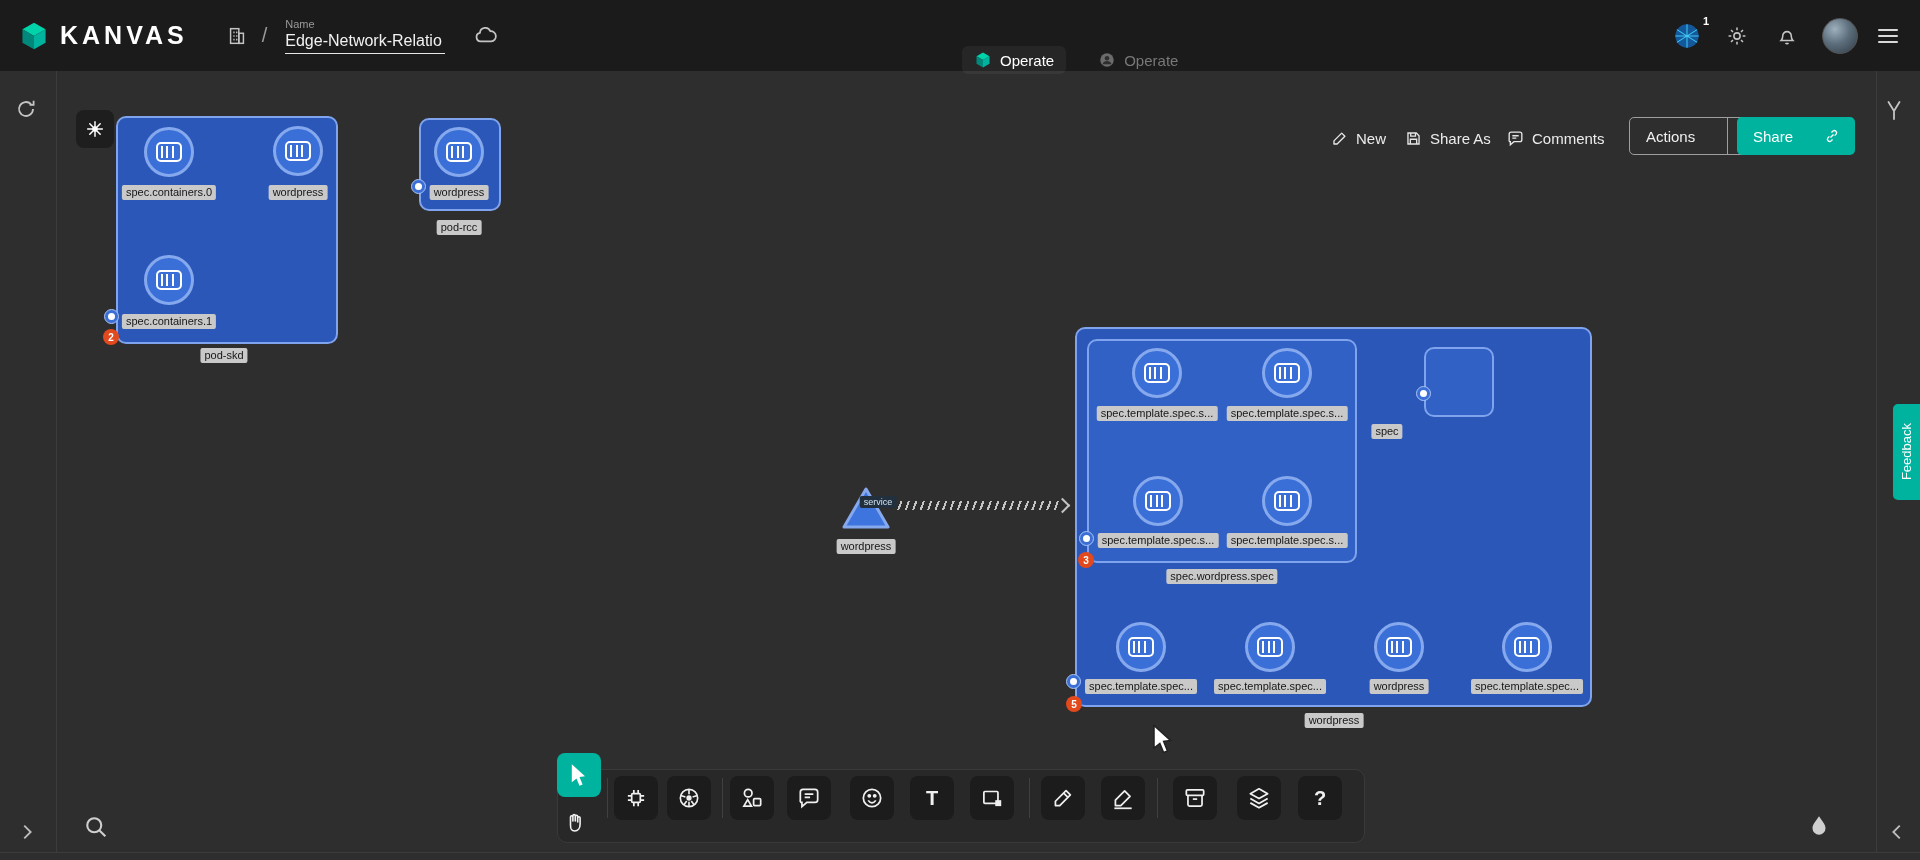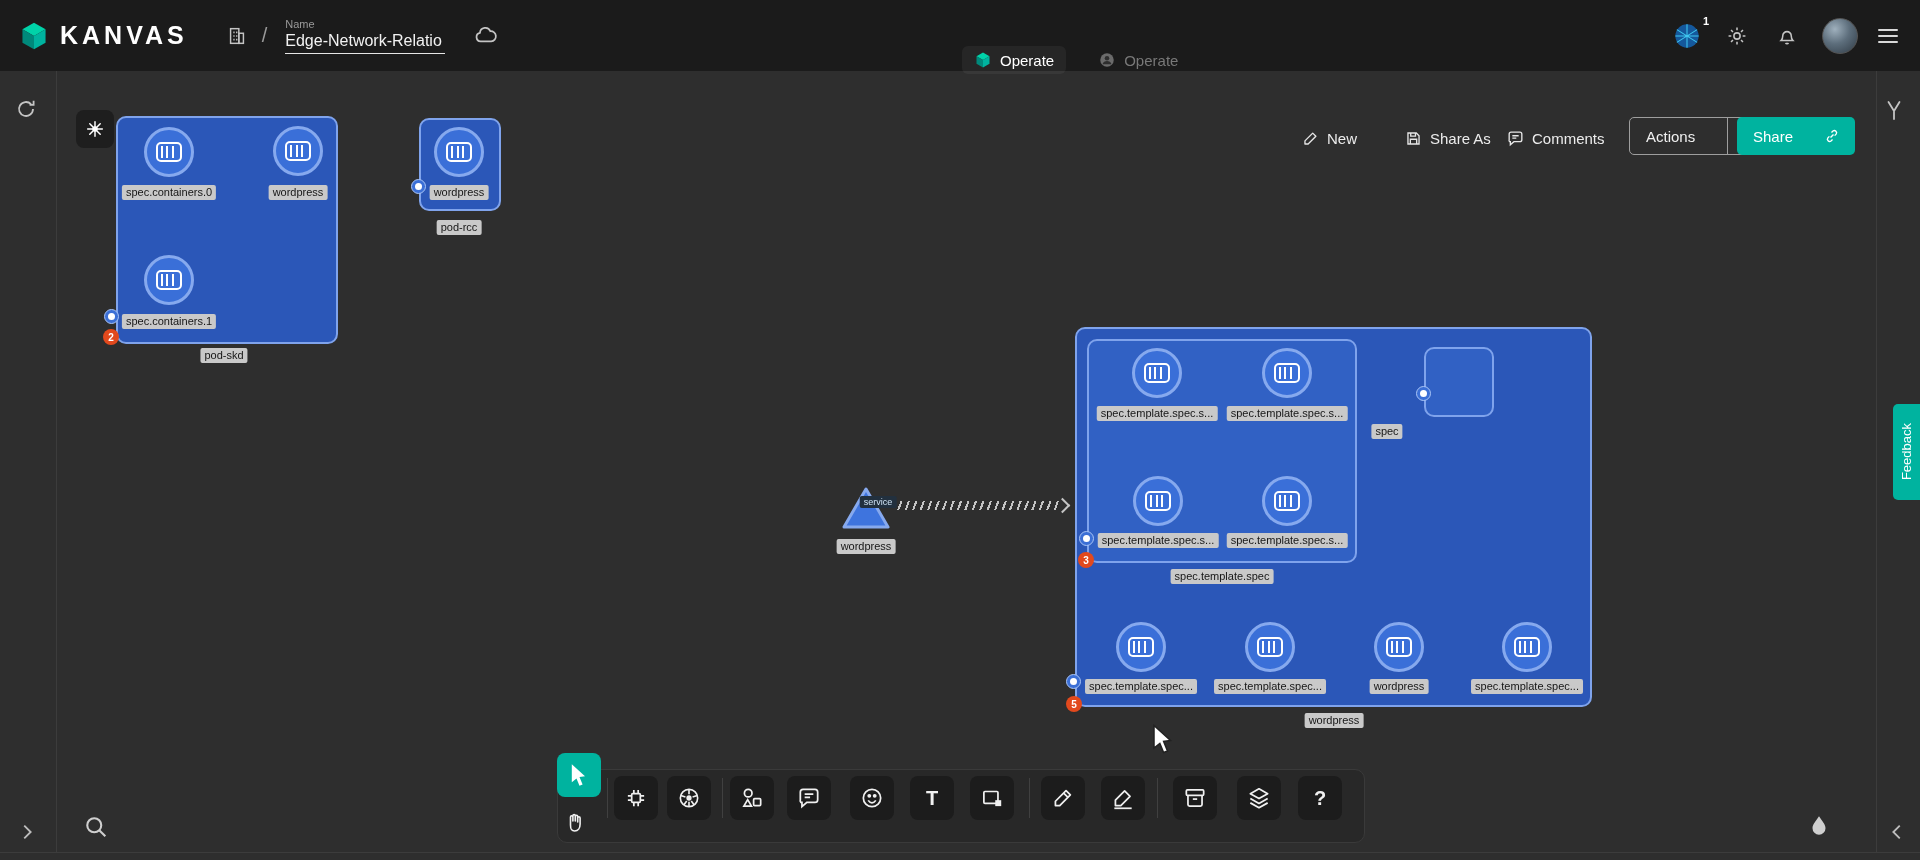--- a/index.html
+++ b/index.html
@@ -211,21 +211,21 @@
     <span class="corner-ic" style="left:1886px;top:750px">
       <svg width="22" height="22" viewBox="0 0 24 24" fill="none" stroke="#bdbdbd" stroke-width="2">
           <path d="M15 5l-7 7 7 7"></path>
         </svg>
     </span>
 
     <div class="feedback">
       <span>Feedback</span>
     </div>
 
-    <div class="ct-item" style="left:1301px">
+    <div class="ct-item" style="left:1330px">
       <svg width="19" height="19" viewBox="0 0 24 24" fill="none" stroke="#e6e6e6" stroke-width="1.7" stroke-linejoin="round">
         <path d="M14.8 5.2l4 4L9 19H5v-4z"></path>
       </svg>
       <span>New</span>
     </div>
     <div class="ct-item" style="left:1404px">
       <svg width="19" height="19" viewBox="0 0 24 24" fill="none" stroke="#e6e6e6" stroke-width="1.7">
         <path d="M5 5h10.5L19 8.5V19H5z"></path>
           <path d="M8.5 5v4h6V5M8 19v-6h8v6"></path>
       </svg>
@@ -307,21 +307,21 @@
       </div>
     <div class="chip" style="left:1287px;top:335px">spec.template.spec.s...</div>
     <div class="node" style="left:1133px;top:405px">
         <span class="cicon"></span>
       </div>
     <div class="chip" style="left:1158px;top:462px">spec.template.spec.s...</div>
     <div class="node" style="left:1262px;top:405px">
         <span class="cicon"></span>
       </div>
     <div class="chip" style="left:1287px;top:462px">spec.template.spec.s...</div>
-    <div class="chip" style="left:1222px;top:498px">spec.template.spec</div>
+    <div class="chip" style="left:1222px;top:498px">spec.wordpress.spec</div>
     <span class="badge badge-blue" style="left:1079px;top:460px"></span>
     <span class="badge badge-orange" style="left:1078px;top:481px">3</span>
 
     <div class="chip" style="left:1387px;top:353px">spec</div>
     <span class="badge badge-blue" style="left:1416px;top:315px"></span>
 
     <div class="node" style="left:1116px;top:551px">
         <span class="cicon"></span>
       </div>
     <div class="chip" style="left:1141px;top:608px">spec.template.spec...</div>

